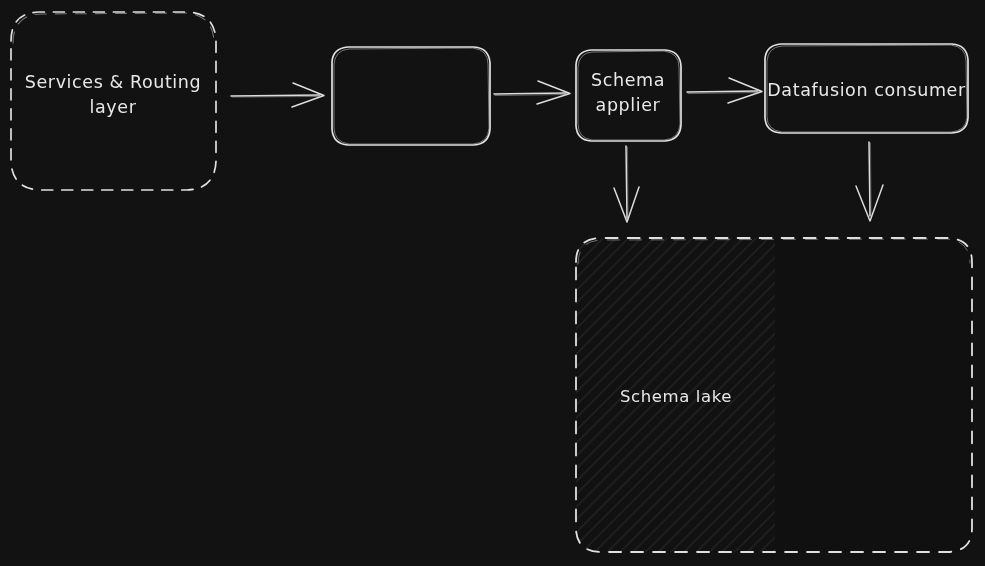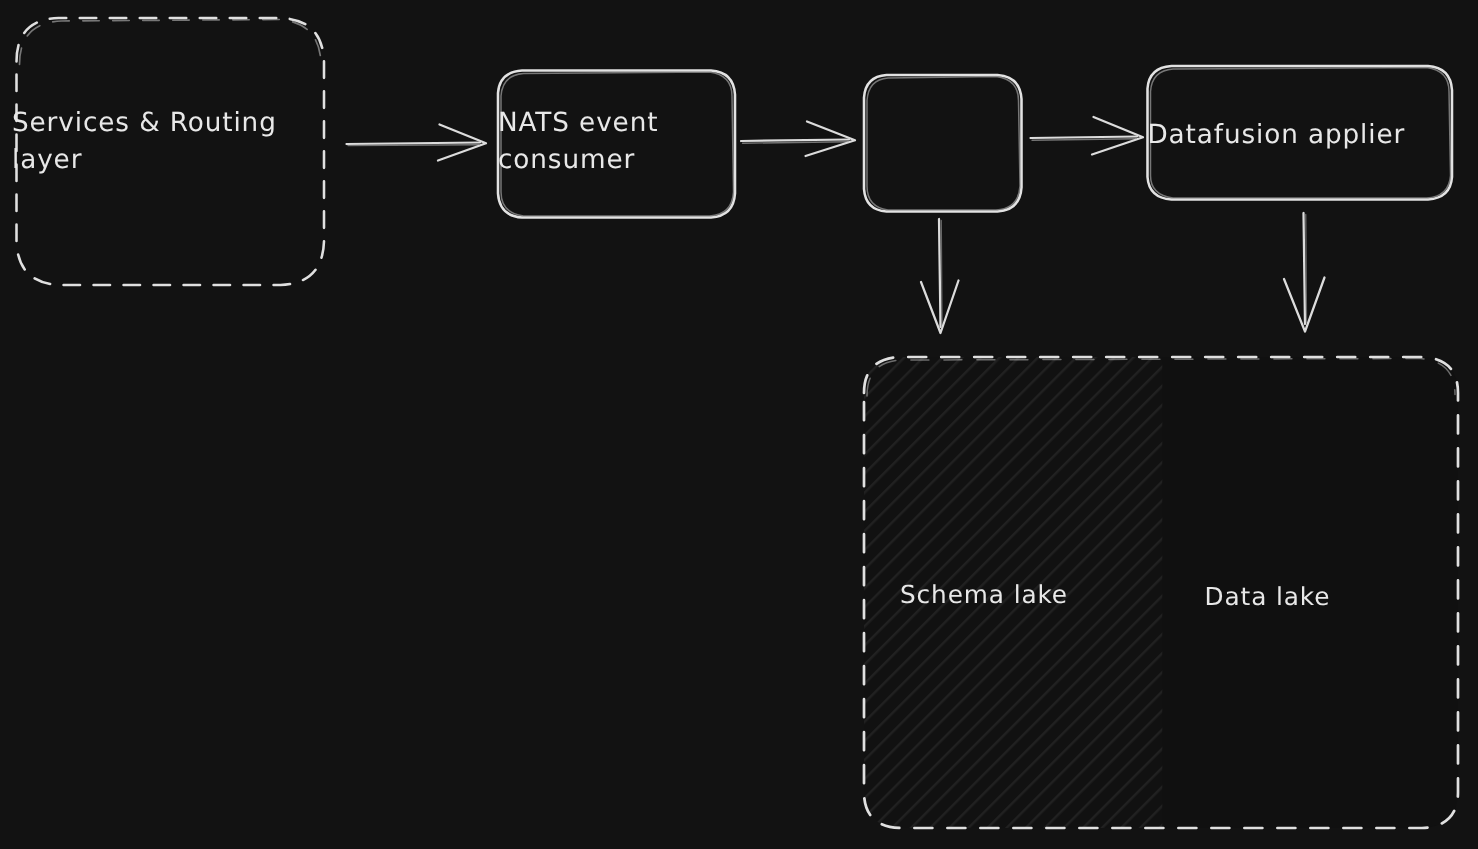--- a/index.html
+++ b/index.html
@@ -25,21 +25,21 @@
     width: 985px;
     height: 566px;
   }
   .label {
     position: absolute;
     color: #e8e8e8;
     font-family: "DejaVu Sans", sans-serif;
     font-size: 17px;
     line-height: 1.42;
     letter-spacing: 0.6px;
-    text-align: left;
+    text-align: center;
     white-space: pre-line;
     pointer-events: none;
     -webkit-font-smoothing: antialiased;
   }
   .label.node-text {
     font-size: 17.5px;
   }
   .label.edge-text {
     font-size: 16.5px;
   }
@@ -133,24 +133,23 @@
     <g>
       <path d="M869 142 L870 216" fill="none" stroke="#dcdcdc" stroke-width="1.5" stroke-linecap="round"></path>
       <path d="M870.5 143 L871 215" fill="none" stroke="#9e9e9e" stroke-width="0.9" stroke-linecap="round" opacity="0.6"></path>
       <path d="M856 186 L870 221 L883 185" fill="none" stroke="#dcdcdc" stroke-width="1.5" stroke-linecap="round" stroke-linejoin="round"></path>
     </g>
   </svg>
 
   <div class="label node-text" id="lbl-services">Services &amp; Routing
 layer</div>
 
-  <div class="label node-text" id="lbl-nats">NATS event
-consumer</div>
 
+  <div class="label node-text" id="lbl-schema">Schema
+applier</div>
 
-  <div class="label node-text" id="lbl-datafusion">Datafusion applier</div>
+  <div class="label node-text" id="lbl-datafusion">Datafusion consumer</div>
 
 
   <div class="label lake-text" id="lbl-errorlake">Schema lake</div>
 
-  <div class="label lake-text" id="lbl-datalake">Data lake</div>
 
 </div>
 
 </body></html>

